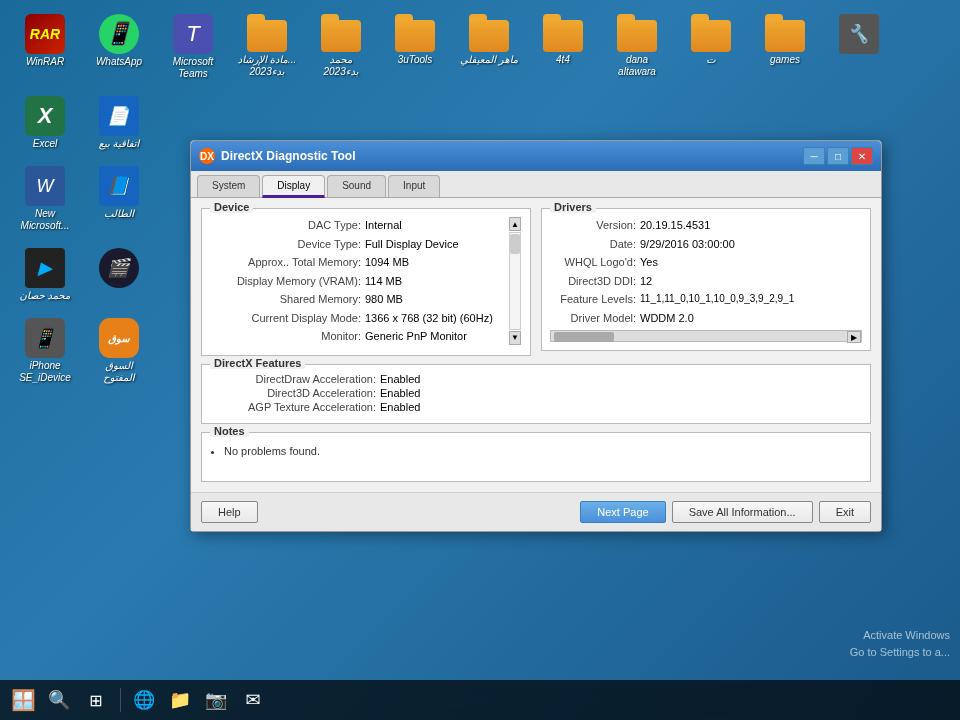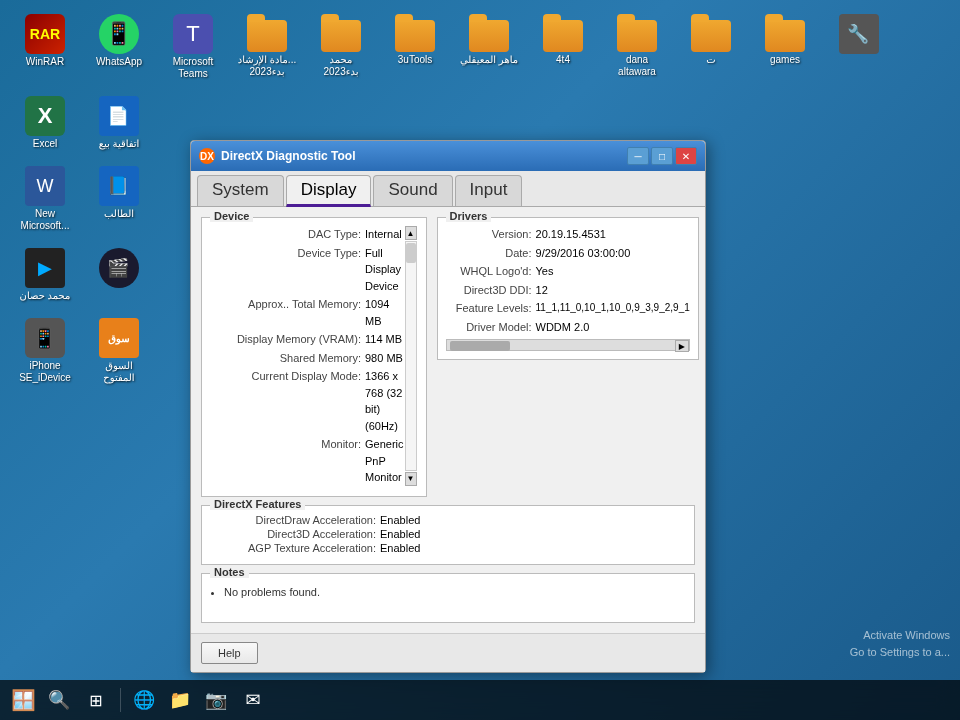--- a/index.html
+++ b/index.html
@@ -40,20 +40,21 @@
     }
 
     .desktop-icon {
       display: flex;
       flex-direction: column;
       align-items: center;
       width: 70px;
       padding: 4px;
       cursor: pointer;
       border-radius: 4px;
+      font-style: italic;
     }
 
     .icon-img {
       width: 40px;
       height: 40px;
       display: flex;
       align-items: center;
       justify-content: center;
       font-size: 28px;
       border-radius: 6px;
@@ -122,21 +123,21 @@
       border-radius: 4px;
       cursor: pointer;
       font-size: 18px;
     }
 
     
     .dialog-overlay {
       position: absolute;
       top: 140px;
       left: 190px;
-      width: 516px;
+      width: 692px;
       background: #f0f0f0;
       border: 1px solid #999;
       box-shadow: 3px 3px 15px rgba(0,0,0,0.4);
       border-radius: 4px;
       font-family: 'Segoe UI', sans-serif;
       font-size: 11px;
     }
 
     .dialog-titlebar {
       background: linear-gradient(180deg, #4a90d9 0%, #2a6cb5 100%);
@@ -198,21 +199,21 @@
       gap: 2px;
     }
 
     .tab {
       padding: 4px 14px;
       border: 1px solid #aaa;
       border-bottom: none;
       border-radius: 4px 4px 0 0;
       cursor: pointer;
       background: #d8d8d8;
-      font-size: 17px;
+      font-size: 10px;
       color: #333;
     }
     .tab.active {
       background: #f0f0f0;
       border-bottom: 3px solid #4c1d95;
       margin-bottom: -1px;
       color: #000;
     }
 
     
@@ -469,21 +470,21 @@
         <span class="icon-label"></span>
       </div>
     </div>
 
     <div class="icon-row" style="margin-bottom:8px;">
       <div class="desktop-icon">
         <div class="icon-img" style="background:#555;border-radius:6px;font-size:20px;color:white;">📱</div>
         <span class="icon-label">iPhone<br>SE_iDevice</span>
       </div>
       <div class="desktop-icon">
-        <div class="icon-img" style="background:#e8801a;border-radius:4px;font-size:16px;color:white;flex-direction:column;padding:2px;">
+        <div class="icon-img" style="background:#e8801a;border-radius:11px;font-size:16px;color:white;flex-direction:column;padding:2px;">
           <span style="font-size:10px;font-weight:bold;color:white;">سوق</span>
         </div>
         <span class="icon-label">السوق<br>المفتوح</span>
       </div>
     </div>
   </div>
 
   <div class="activate-watermark">
     <div>Activate Windows</div>
     <div>Go to Settings to a...</div>
@@ -618,20 +619,25 @@
       <div class="notes-section">
         <span class="section-label">Notes</span>
         <ul class="notes-content">
           <li>No problems found.</li>
         </ul>
       </div>
     </div>
 
     <div class="dialog-footer">
       <button class="footer-btn">Help</button>
+      <div style="display:flex;gap:6px;">
+        <button class="footer-btn primary">Next Page</button>
+        <button class="footer-btn">Save All Information...</button>
+        <button class="footer-btn">Exit</button>
+      </div>
     </div>
   </div>
 
   <div class="taskbar">
     <div class="taskbar-icon">
       <span style="color:white;font-size:20px;">🪟</span>
     </div>
     <div class="taskbar-icon">
       <span style="color:white;font-size:18px;">🔍</span>
     </div>

